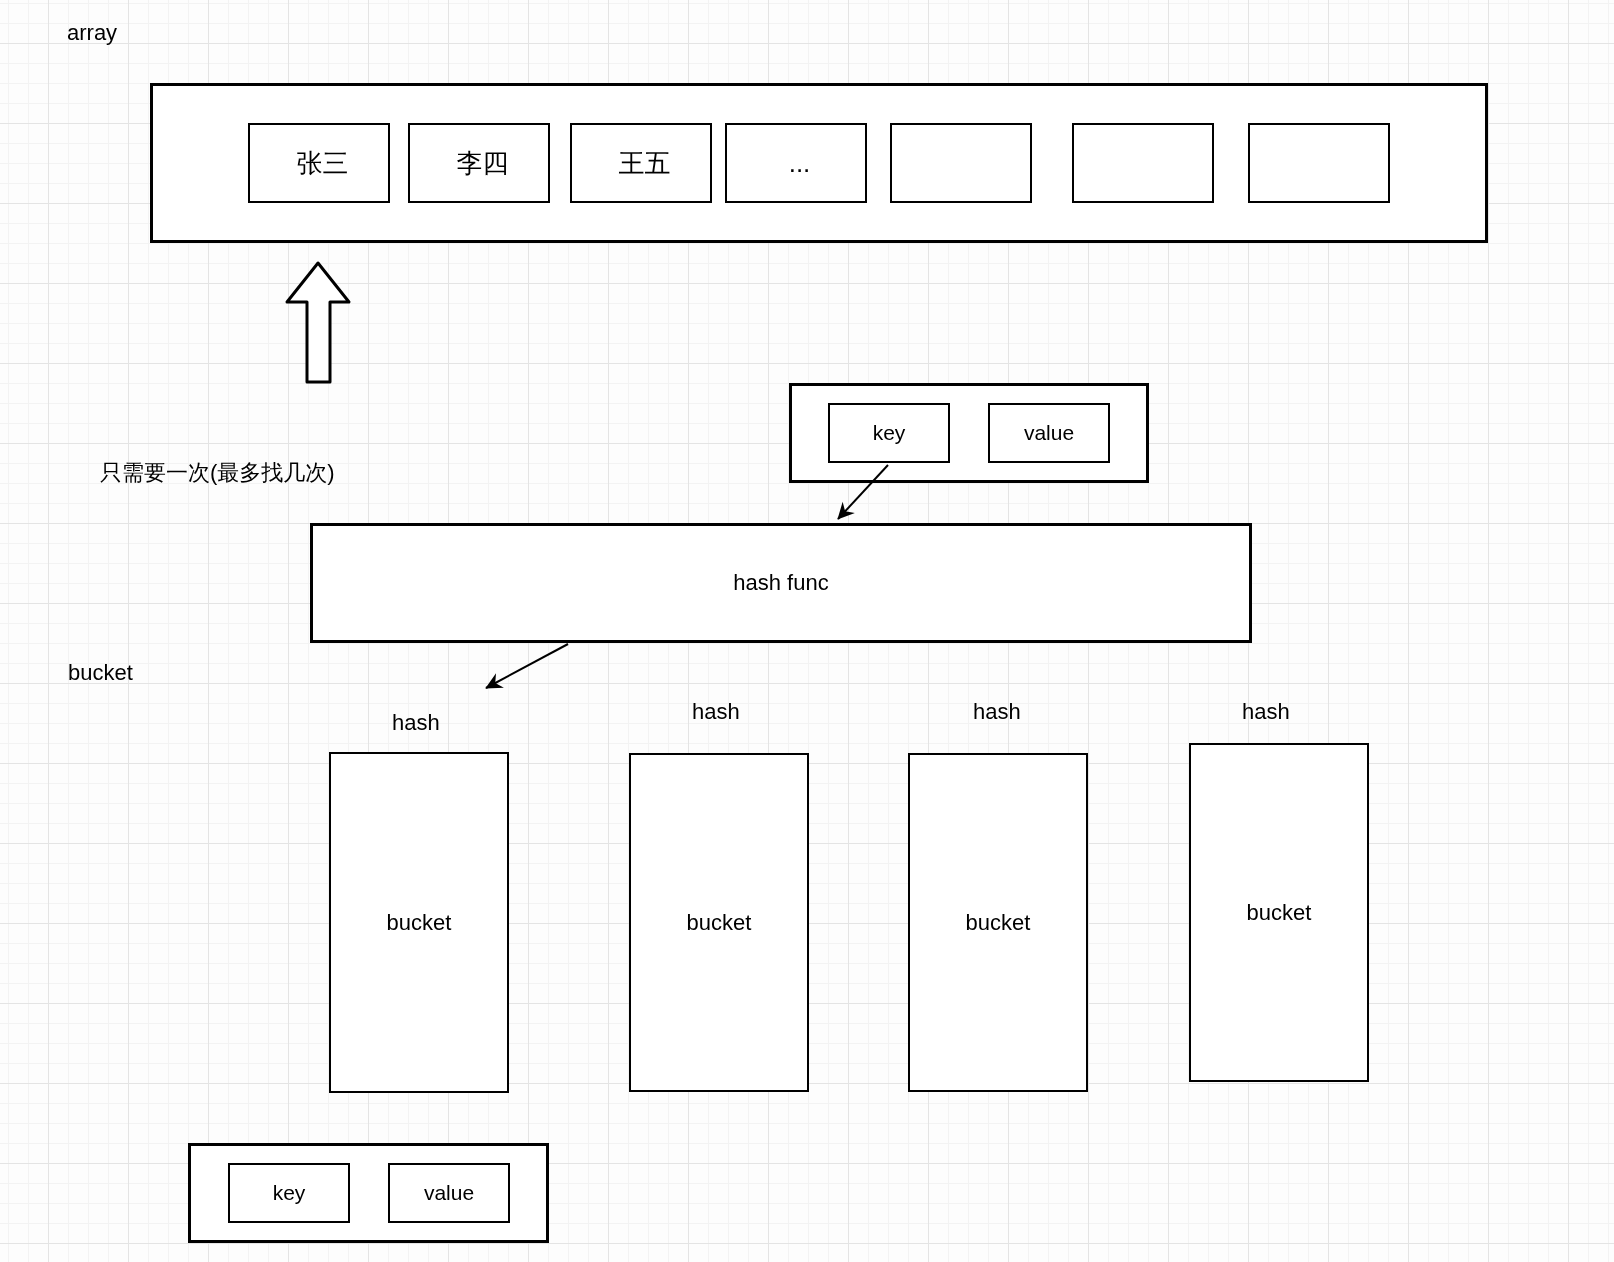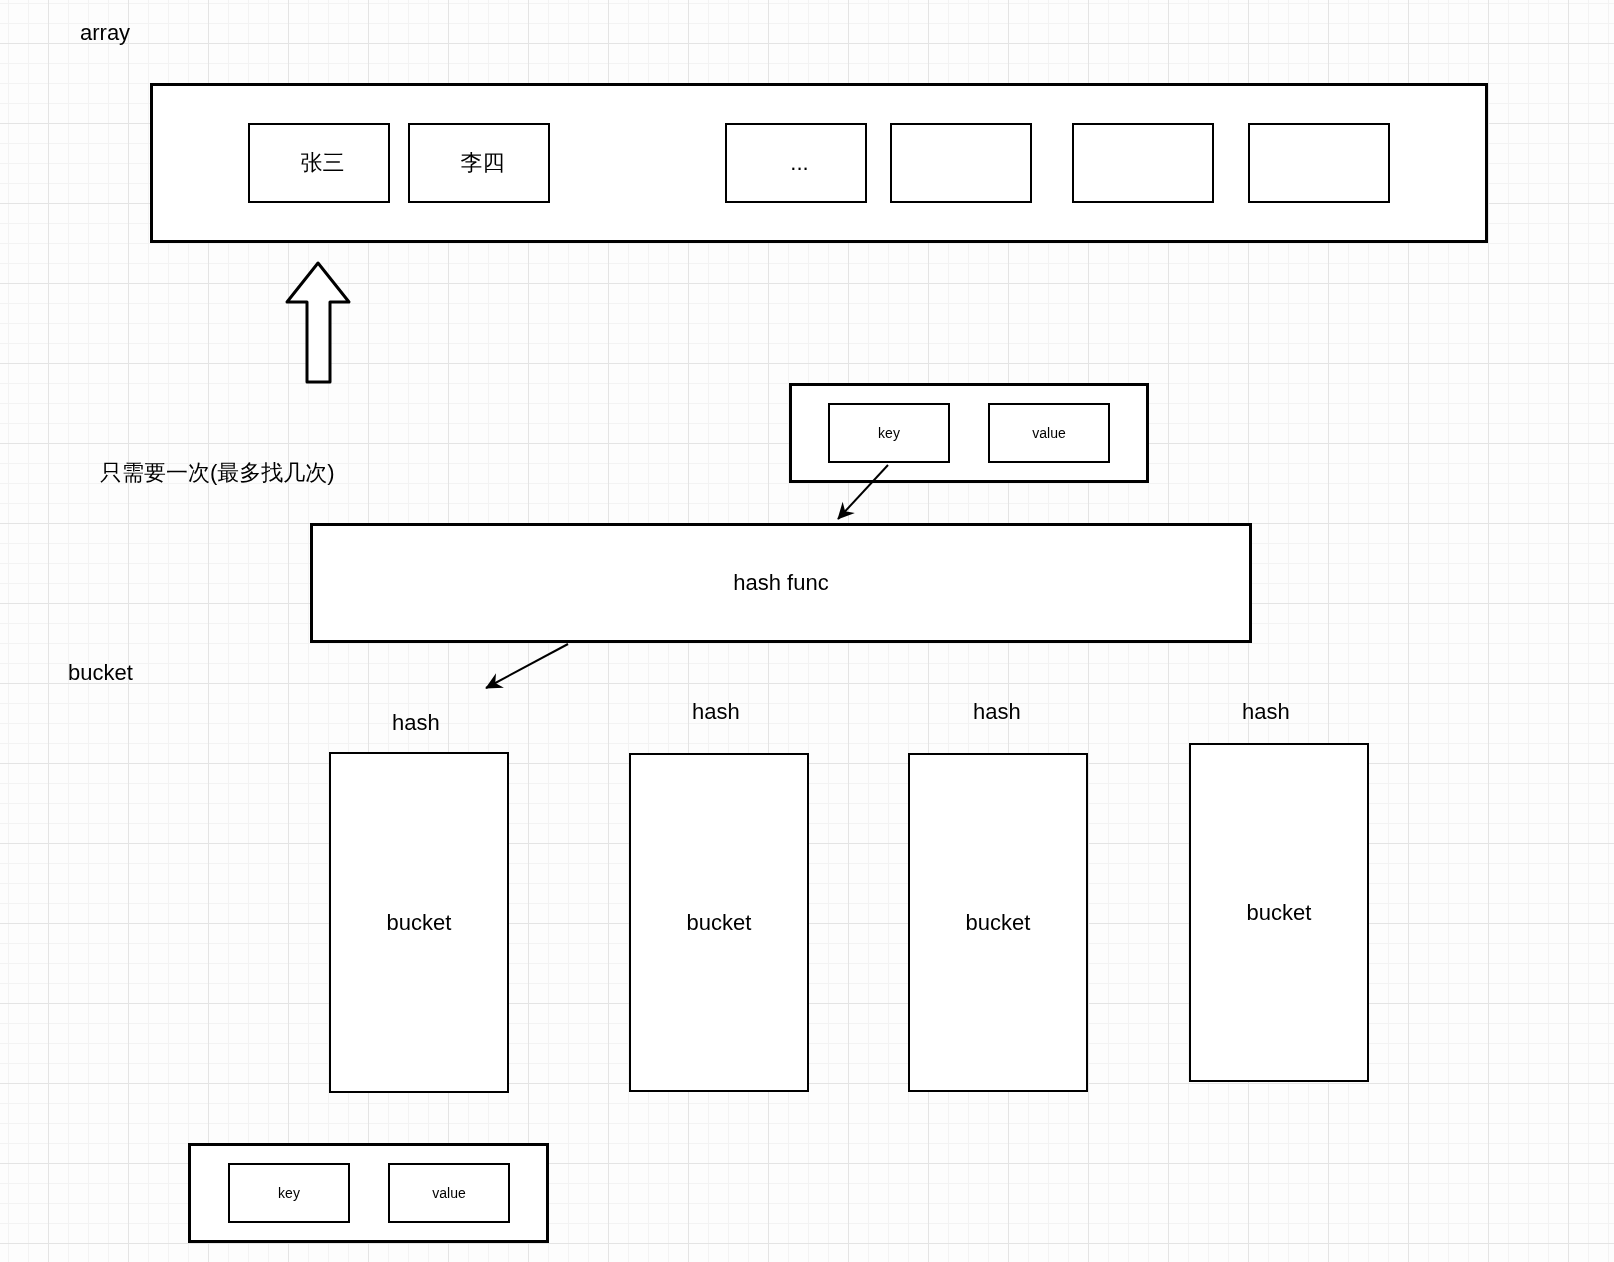--- a/index.html
+++ b/index.html
@@ -34,32 +34,32 @@
     justify-content: center;
   }
 
   .floating-label {
     position: absolute;
     font-size: 22px;
     line-height: 1;
     white-space: nowrap;
   }
 
-  .cell-text { font-size: 22px; padding-left: 7px; }
-  .kv-text   { font-size: 14px; }
+  .cell-text { font-size: 26px; padding-left: 7px; }
+  .kv-text   { font-size: 21px; }
 
   .arrow-layer {
     position: absolute;
     left: 0; top: 0;
     width: 1614px; height: 1262px;
     pointer-events: none;
   }
 
   
-  #array-label   { left: 80px;  top: 22px; }
+  #array-label   { left: 67px;  top: 22px; }
   #array-box     { left: 150px; top: 83px;  width: 1338px; height: 160px; }
 
   .array-cell    { top: 123px; width: 142px; height: 80px; }
   #array-cell-0  { left: 248px; }
   #array-cell-1  { left: 408px; }
   #array-cell-2  { left: 570px; }
   #array-cell-3  { left: 725px; }
   #array-cell-4  { left: 890px; }
   #array-cell-5  { left: 1072px; }
   #array-cell-6  { left: 1248px; }
@@ -93,20 +93,21 @@
 <body>
 
 <div class="canvas">
 
   <div class="floating-label" id="array-label">array</div>
 
   <div class="shape" id="array-box"></div>
 
   <div class="shape thin centered cell-text array-cell" id="array-cell-0">张三</div>
   <div class="shape thin centered cell-text array-cell" id="array-cell-1">李四</div>
+  <div class="shape thin centered cell-text array-cell" id="array-cell-2">王五</div>
   <div class="shape thin centered cell-text array-cell" id="array-cell-3">...</div>
   <div class="shape thin centered cell-text array-cell" id="array-cell-4"></div>
   <div class="shape thin centered cell-text array-cell" id="array-cell-5"></div>
   <div class="shape thin centered cell-text array-cell" id="array-cell-6"></div>
 
   <div class="floating-label" id="note-text">只需要一次(最多找几次)</div>
 
   <div class="shape" id="kv-top"></div>
   <div class="shape thin centered kv-text" id="kv-top-key">key</div>
   <div class="shape thin centered kv-text" id="kv-top-value">value</div>

